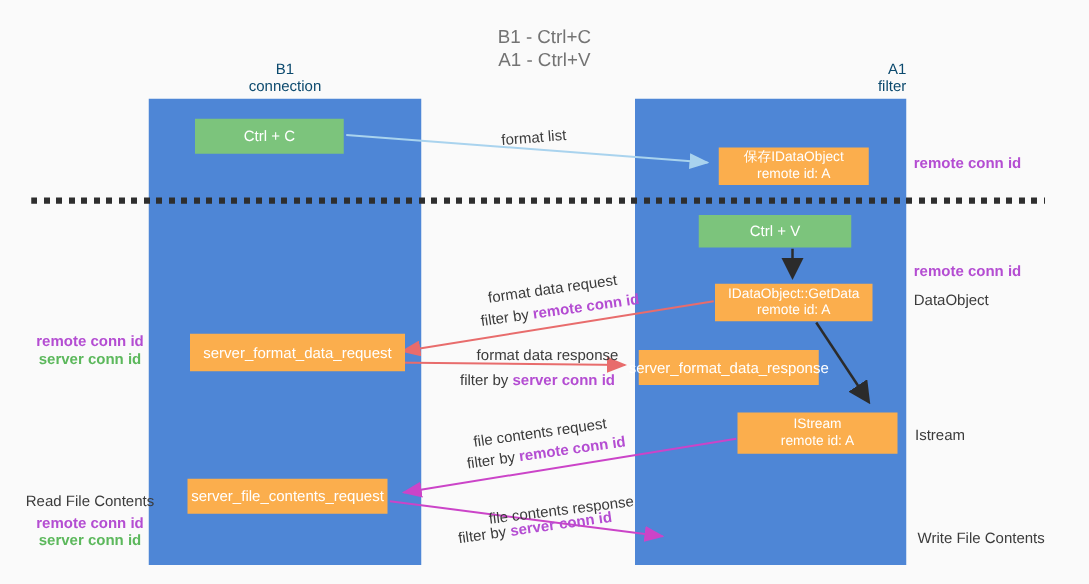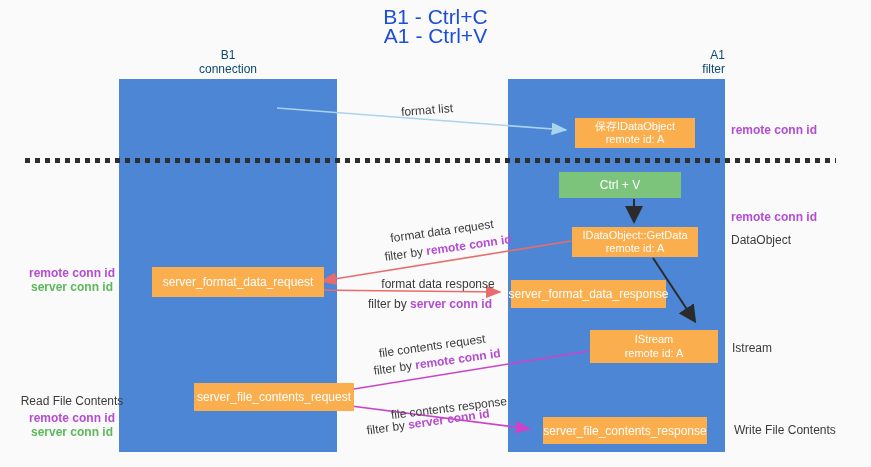--- a/index.html
+++ b/index.html
@@ -1,21 +1,21 @@
 <!DOCTYPE html>
 <html><head>
 <meta charset="utf-8">
 <style>
   html,body{margin:0;padding:0;background:#fafafa;}
   .canvas{
     position:relative;width:871px;height:467px;background:#fafafa;
     font-family:"Liberation Sans","DejaVu Sans",sans-serif;overflow:hidden;
   }
-  .title{position:absolute;top:7px;left:0;width:871px;text-align:center;
-    font-size:21px;line-height:19px;color:#1d4ed8;}
+  .title{position:absolute;top:20px;left:0;width:871px;text-align:center;
+    font-size:15px;line-height:19px;color:#737373;}
   .lane-header{position:absolute;text-align:center;font-size:12px;line-height:14px;color:#0c4a6e;}
   .lane{position:absolute;background:#4e86d6;}
   .dashes{position:absolute;left:25px;top:158px;width:811px;height:5px;
     background:repeating-linear-gradient(90deg,#2e2e2e 0 5px,rgba(0,0,0,0) 5px 10px);}
   .node{position:absolute;display:flex;flex-direction:column;align-items:center;
     justify-content:center;color:#ffffff;text-align:center;white-space:nowrap;}
   .node-orange{background:#fbae4d;}
   .node-green{background:#7cc47c;}
   .one-line{font-size:12px;}
   .two-line{font-size:11px;line-height:13.5px;}
@@ -68,55 +68,55 @@
     </defs>
     <line x1="277" y1="108" x2="566" y2="130" stroke="#a9d3ee" stroke-width="1.6" marker-end="url(#m-blue)"></line>
     <line x1="634" y1="199" x2="634" y2="220" stroke="#2b2b2b" stroke-width="2" marker-end="url(#m-blk)"></line>
     <line x1="571" y1="241" x2="322" y2="281" stroke="#e86c6c" stroke-width="1.6" marker-end="url(#m-red)"></line>
     <line x1="311" y1="290" x2="500" y2="292" stroke="#e86c6c" stroke-width="1.6" marker-end="url(#m-red)"></line>
     <line x1="653" y1="258" x2="694" y2="320" stroke="#2b2b2b" stroke-width="2" marker-end="url(#m-blk)"></line>
     <line x1="589" y1="351" x2="323" y2="394" stroke="#cb44c8" stroke-width="1.6" marker-end="url(#m-mag)"></line>
     <line x1="312" y1="401" x2="530" y2="429" stroke="#cb44c8" stroke-width="1.6" marker-end="url(#m-mag)"></line>
   </svg>
 
+  <div class="node node-green one-line" style="left:156px;top:95px;width:119px;height:28px;">
+    <span>Ctrl + C</span>
+  </div>
 
   <div class="node node-orange two-line" style="left:575px;top:118px;width:120px;height:30px;">
     <span>保存IDataObject</span>
     <span>remote id: A</span>
   </div>
 
   <div class="node node-green one-line" style="left:559px;top:172px;width:122px;height:26px;text-align:right;">
     <span>Ctrl + V</span>
   </div>
 
   <div class="node node-orange two-line" style="left:572px;top:227px;width:126px;height:30px;">
     <span>IDataObject::GetData</span>
     <span>remote id: A</span>
   </div>
 
   <div class="node node-orange one-line" style="left:152px;top:267px;width:172px;height:30px;">
     <span>server_format_data_request</span>
   </div>
 
-  <div class="node node-orange one-line" style="left:511px;top:280px;width:155px;height:28px;justify-content:center;">
+  <div class="node node-orange one-line" style="left:511px;top:280px;width:144px;height:28px;justify-content:center;">
     <span>server_format_data_response</span>
   </div>
 
   <div class="node node-orange two-line" style="left:590px;top:330px;width:128px;height:33px;">
     <span>IStream</span>
     <span>remote id: A</span>
   </div>
 
-  <div class="node node-orange one-line" style="left:150px;top:383px;width:160px;height:28px;margin-left:44px;">
+  <div class="node node-orange one-line" style="left:150px;top:383px;width:160px;height:28px;">
     <span>server_file_contents_request</span>
   </div>
 
-  <div class="node node-orange one-line" style="left:543px;top:417px;width:164px;height:27px;">
-    <span>server_file_contents_response</span>
-  </div>
 
   <div class="edge-label" style="left:427px;top:110px;transform:translate(-50%,-50%) rotate(-4.5deg);">
     <span>format list</span>
   </div>
 
   <div class="edge-label" style="left:442px;top:231px;transform:translate(-50%,-50%) rotate(-8deg);">
     <span>format data request</span>
   </div>
   <div class="edge-label" style="left:448px;top:248px;transform:translate(-50%,-50%) rotate(-8deg);">
     <span>filter by </span><span class="key-purple">remote conn id</span>

